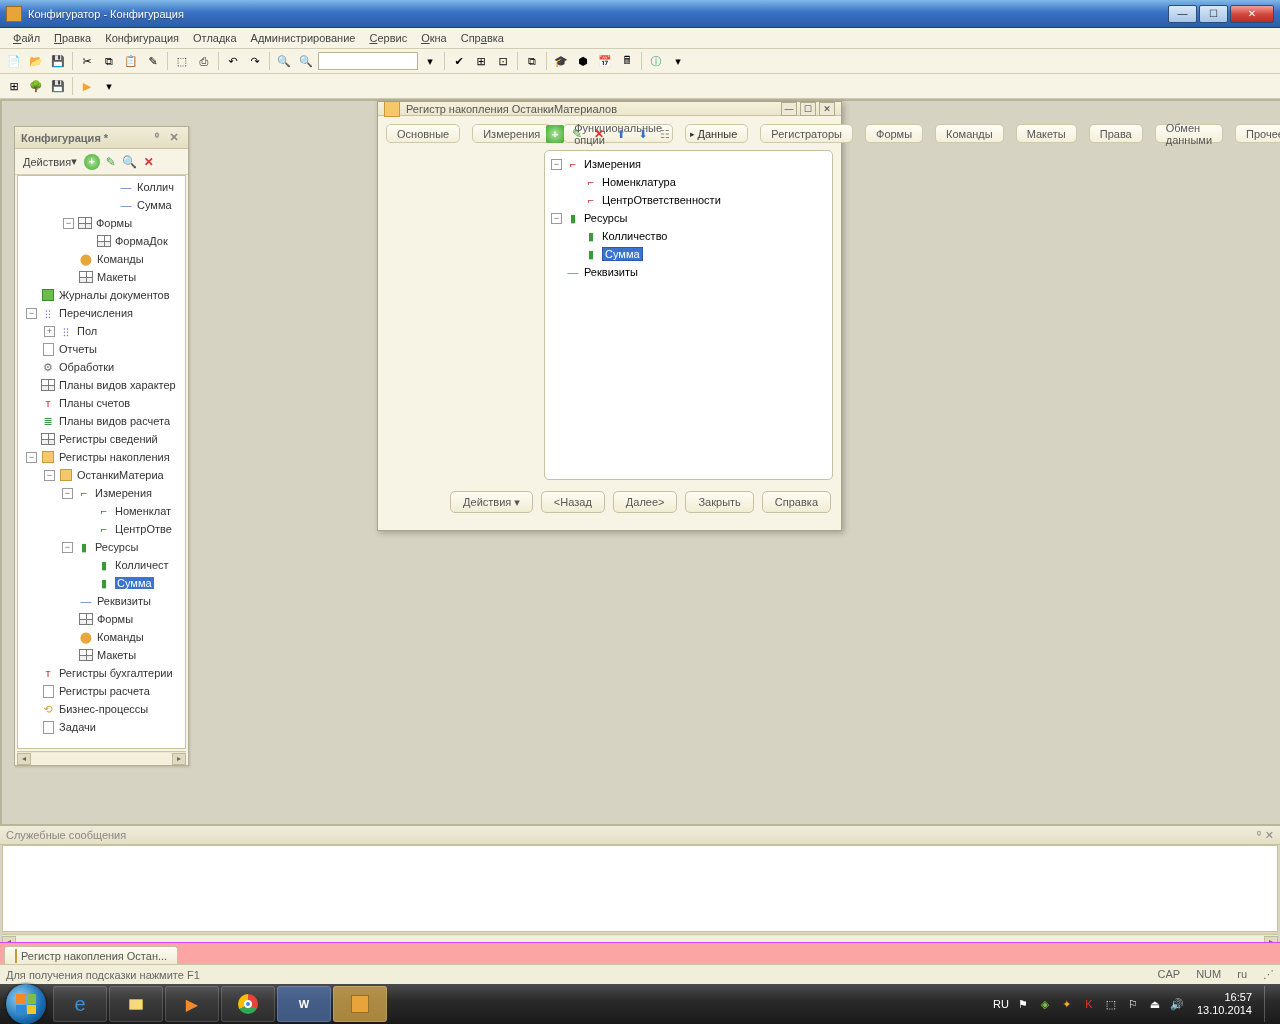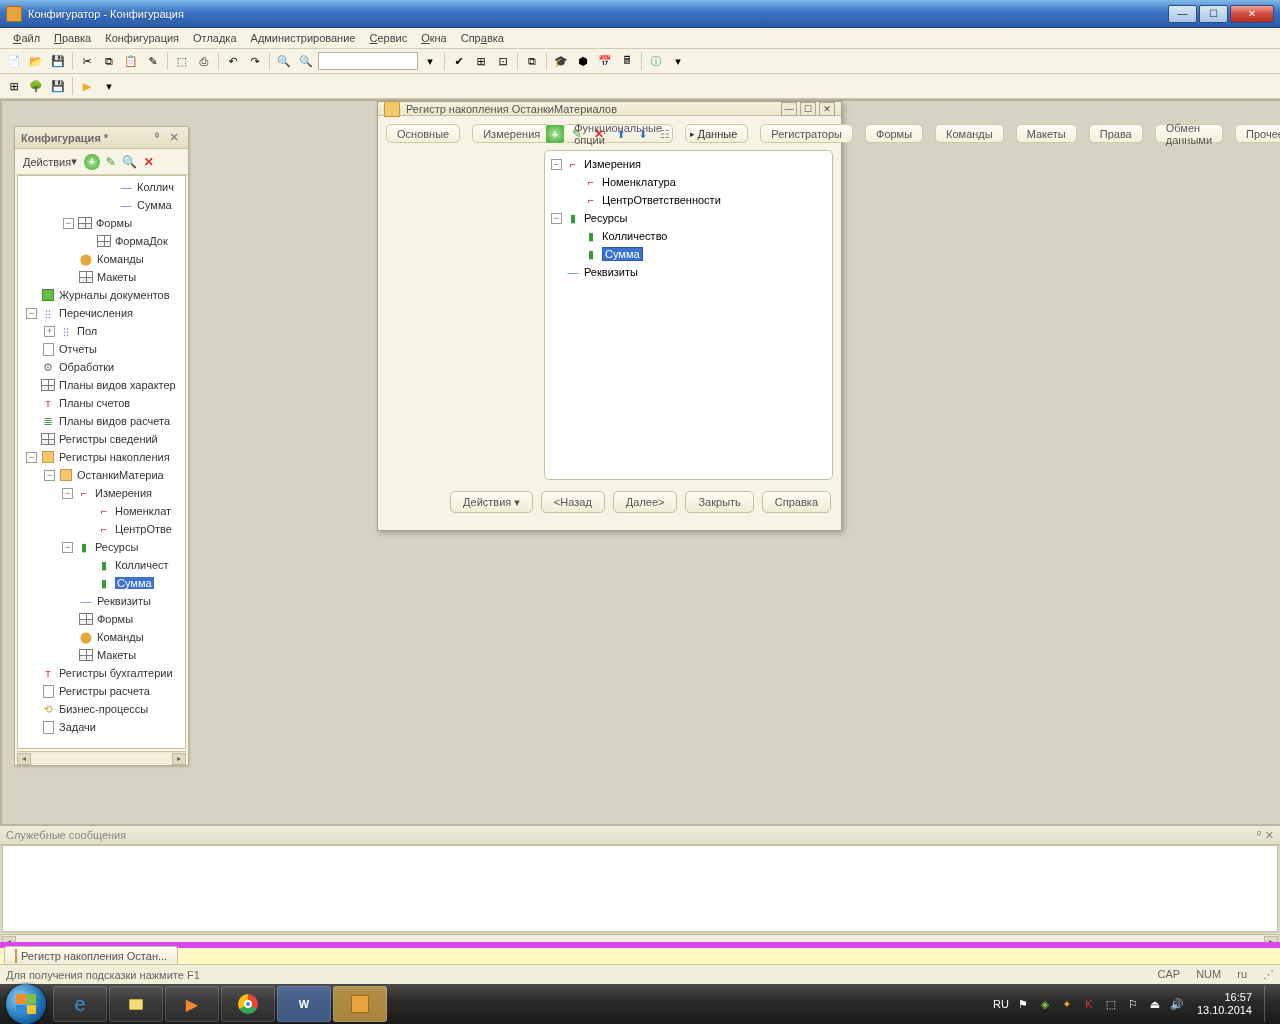--- a/index.html
+++ b/index.html
@@ -84,21 +84,21 @@
 .btn { height:22px; padding:0 12px; background:linear-gradient(#fefdf4,#f0ecd3); border:1px solid #c7c1a1; border-radius:5px; display:inline-flex; align-items:center; color:#555; cursor:default; }
 .btn.dis { color:#b7b29a; }
 .modal-ftr { height:28px; display:flex; align-items:center; justify-content:flex-end; gap:8px; padding:0 10px; }
 
 
 .msgs { position:absolute; left:0; right:0; bottom:76px; height:124px; background:#d9d5c2; border-top:2px solid #b9b59c; }
 .msgs-hdr { height:19px; background:linear-gradient(#efecda,#e3dfc6); border-bottom:1px solid #c7c1a1; display:flex; align-items:center; padding:0 6px; color:#888; }
 .msgs-hdr .pin { margin-left:auto; }
 .msgs-body { position:absolute; top:19px; left:2px; right:2px; bottom:16px; background:#fff; border:1px solid #c7c1a1; }
 .msgs .hscroll { bottom:0; left:2px; right:2px; }
-.docktabs { position:absolute; left:0; right:0; bottom:60px; height:22px; background:#fef9c3; border-top:6px solid #d946ef; display:flex; align-items:flex-end; padding:0 4px; }
+.docktabs { position:absolute; left:0; right:0; bottom:60px; height:22px; background:#fca5a5; border-top:1px solid #d946ef; display:flex; align-items:flex-end; padding:0 4px; }
 .docktabs .dt { height:18px; padding:2px 10px; background:linear-gradient(#fefdf4,#efebd4); border:1px solid #c7c1a1; border-bottom:none; border-radius:3px 3px 0 0; display:flex; align-items:center; color:#555; font-size:11px; }
 .docktabs .dt .ic { margin-right:4px; }
 
 
 .status { position:absolute; left:0; right:0; bottom:40px; height:20px; background:#f1eed9; border-top:1px solid #ccc6a8; display:flex; align-items:center; padding:0 6px; color:#666; }
 .status .cells { margin-left:auto; display:flex; gap:16px; }
 
 
 .taskbar { position:absolute; left:0; right:0; bottom:0; height:40px; background:linear-gradient(#4b4b4b,#2b2b2b 40%,#1a1a1a); display:flex; align-items:center; padding:0 6px; }
 .taskbar .start { width:40px; height:40px; border-radius:50%; background:radial-gradient(circle at 35% 35%,#8fd1f2,#1a6db3 60%,#0b3a66); display:flex; align-items:center; justify-content:center; box-shadow:0 0 3px #000; margin-right:6px; }

